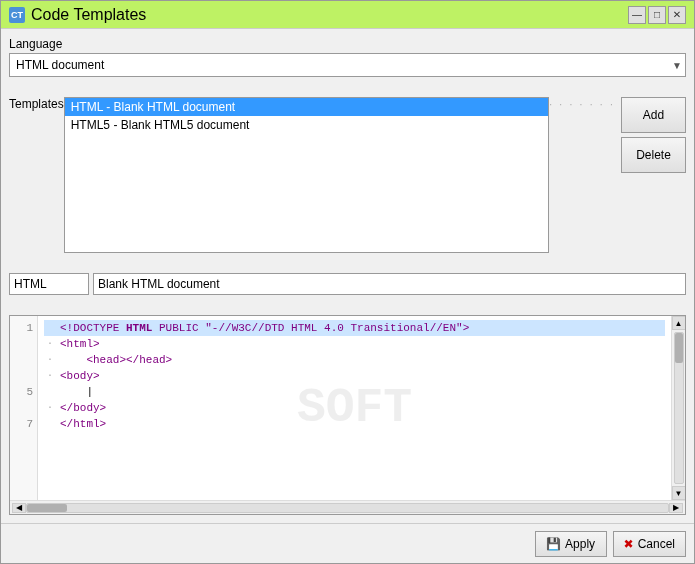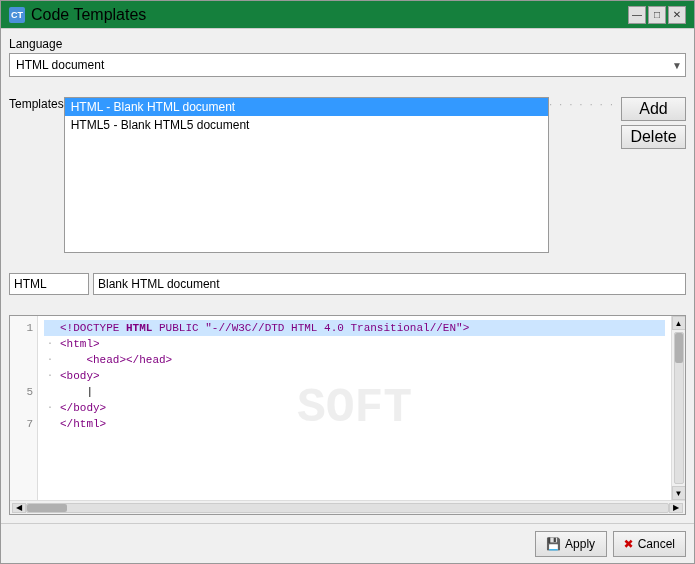--- a/index.html
+++ b/index.html
@@ -16,21 +16,21 @@
     }
     .window {
       width: 695px;
       height: 564px;
       background: #f0f0f0;
       border: 1px solid #999;
       display: flex;
       flex-direction: column;
     }
     .title-bar {
-      background: #15803d;
+      background: #bef264;
       border-bottom: 1px solid #ccc;
       padding: 0 8px;
       display: flex;
       align-items: center;
       justify-content: space-between;
       height: 28px;
     }
     .title-bar-left {
       display: flex;
       align-items: center;
@@ -135,25 +135,25 @@
       color: #fff;
     }
     .templates-buttons {
       display: flex;
       flex-direction: column;
       gap: 4px;
       padding-top: 0;
     }
     .btn {
       width: 65px;
-      height: 24px;
+      height: 36px;
       border: 1px solid #999;
       background: linear-gradient(to bottom, #f5f5f5, #e0e0e0);
       cursor: pointer;
-      font-size: 16px;
+      font-size: 12px;
       color: #000;
       display: flex;
       align-items: center;
       justify-content: center;
     }
     .drag-handle {
       text-align: center;
       color: #aaa;
       font-size: 10px;
       letter-spacing: 2px;

